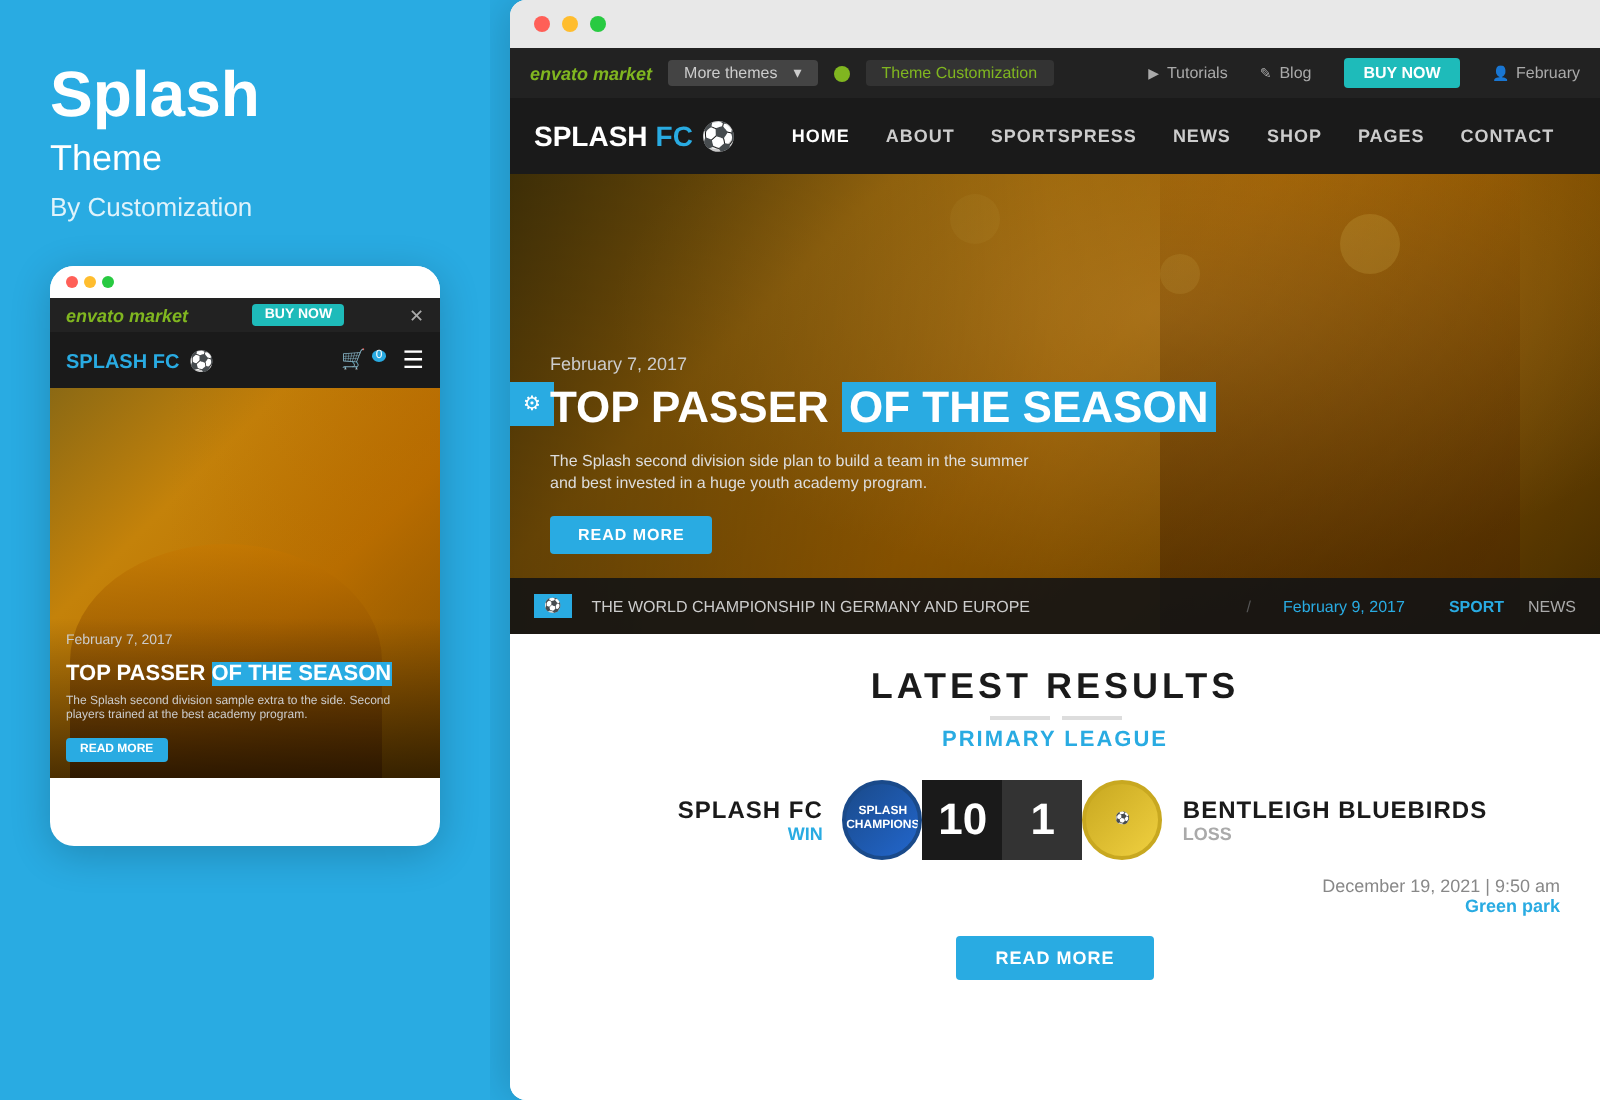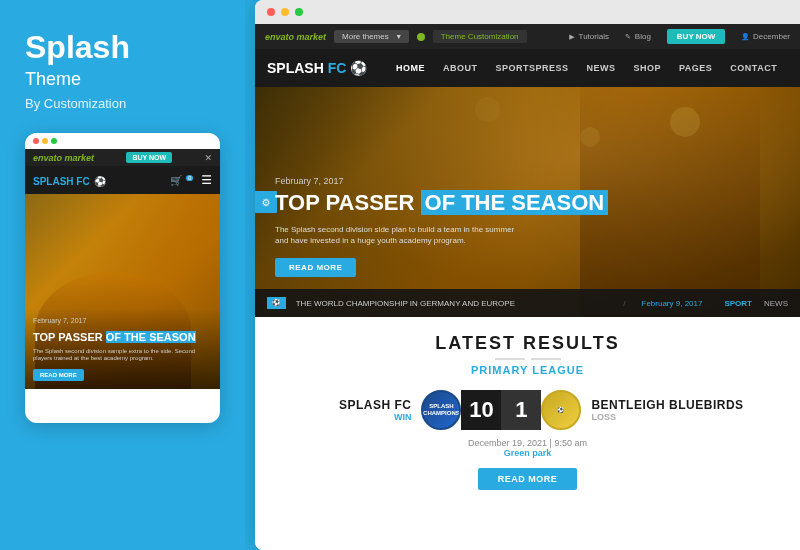--- a/index.html
+++ b/index.html
@@ -520,21 +520,21 @@
       width: 40px;
       height: 40px;
       display: flex;
       align-items: center;
       justify-content: center;
     }
     .score-box.home { }
     .score-box.away { background: #333; }
 
     .match-info {
-      text-align: center;
+      text-align: right;
       margin-top: 8px;
     }
     .match-date {
       color: #888;
       font-size: 9px;
     }
     .match-venue {
       color: #29abe2;
       font-size: 9px;
       font-weight: 600;
@@ -636,21 +636,21 @@
         <span style="color:#aaa;font-size:7px;">▶</span>
         <span class="tutorials-link">Tutorials</span>
       </div>
       <div style="display:flex;align-items:center;gap:4px;margin-left:8px;">
         <span style="color:#aaa;font-size:7px;">✎</span>
         <span class="blog-link">Blog</span>
       </div>
       <div class="buy-now-top" style="margin-left:8px;">BUY NOW</div>
       <div style="display:flex;align-items:center;gap:3px;margin-left:8px;">
         <span style="color:#aaa;font-size:7px;">👤</span>
-        <span class="account-link">December</span>
+        <span class="account-link">February</span>
       </div>
     </div>
 
     <div class="site-nav">
       <div class="site-logo">
         <span style="color:#fff;font-weight:900;">SPLASH</span>
         <span style="color:#29abe2;font-weight:900;"> FC</span>
         <span style="color:#fff;font-size:14px;">⚽</span>
       </div>
       <div class="nav-links">
@@ -674,21 +674,21 @@
         <div style="position:absolute;top:40px;right:200px;width:20px;height:20px;border-radius:50%;background:rgba(255,220,100,0.15);"></div>
         <div style="position:absolute;top:10px;right:300px;width:25px;height:25px;border-radius:50%;background:rgba(255,220,100,0.1);"></div>
       </div>
       <div class="hero-overlay"></div>
       <div class="hero-settings-icon">⚙</div>
       <div class="hero-content">
         <div class="hero-date">February 7, 2017</div>
         <div class="hero-title">
           <span>TOP PASSER</span> <span class="highlight">OF THE SEASON</span>
         </div>
-        <div class="hero-desc">The Splash second division side plan to build a team in the summer and have invested in a huge youth academy program.</div>
+        <div class="hero-desc">The Splash second division side plan to build a team in the summer and best invested in a huge youth academy program.</div>
         <div class="hero-read-more">READ MORE</div>
       </div>
 
       <div class="breaking-news">
         <span class="breaking-label">⚽</span>
         <span class="breaking-text">THE WORLD CHAMPIONSHIP IN GERMANY AND EUROPE</span>
         <span style="color:#555;font-size:8px;margin:0 6px;">/</span>
         <span class="breaking-date">February 9, 2017</span>
         <span style="margin-left:12px;" class="breaking-sport">SPORT</span>
         <span class="breaking-news-word" style="margin-left:2px;">NEWS</span>

